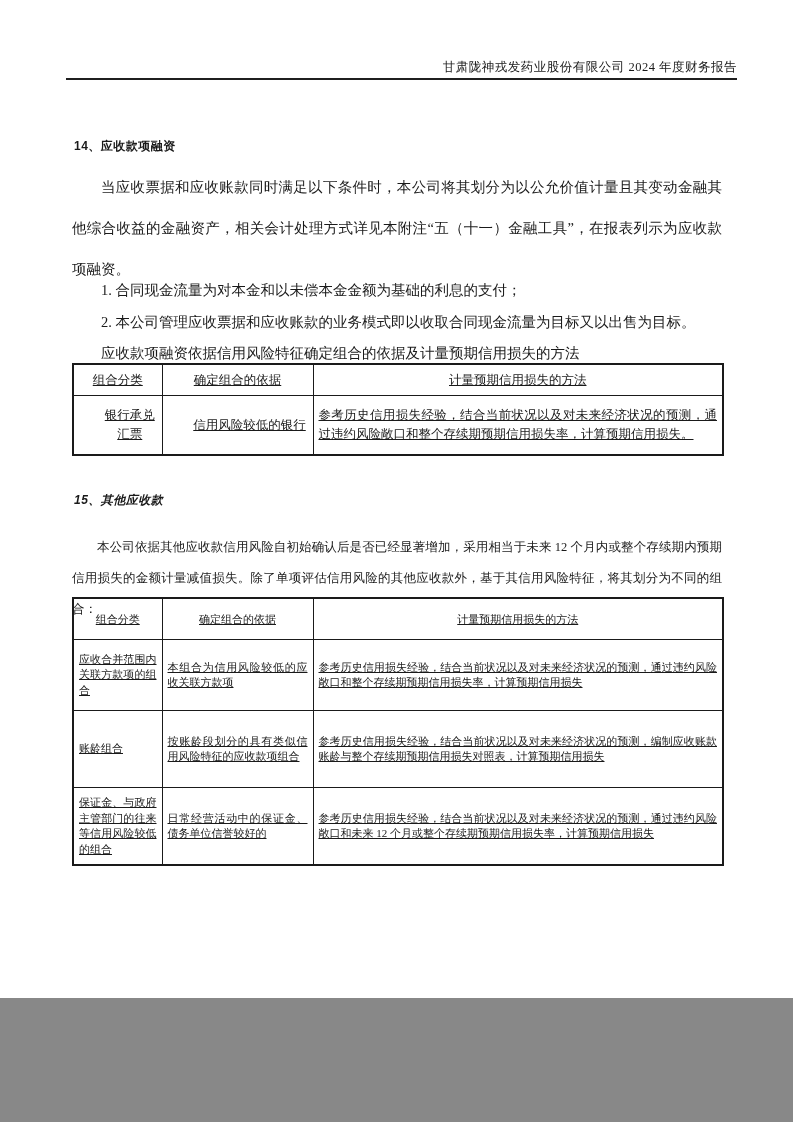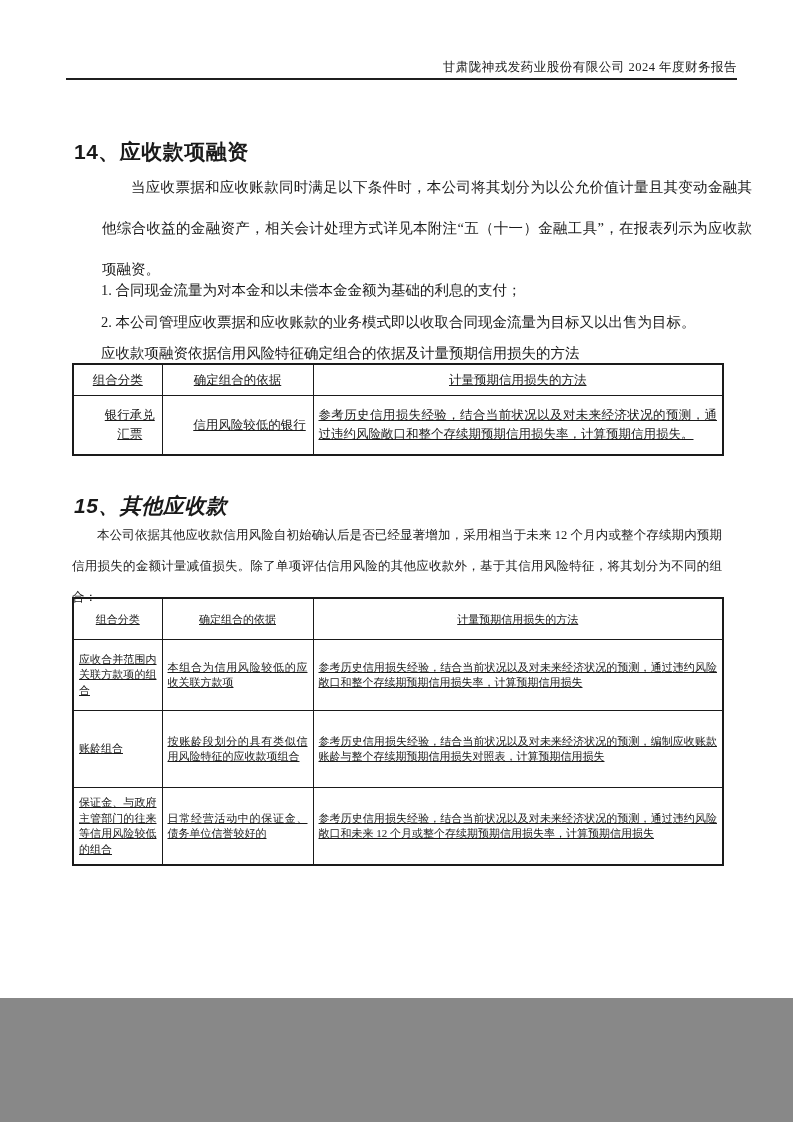--- a/index.html
+++ b/index.html
@@ -26,49 +26,48 @@
     top: 78px;
     left: 66px;
     width: 671px;
     border-top: 2px solid #1f1f1f;
   }
   .sec-title {
     position: absolute;
     left: 74px;
     font-family: "Liberation Sans", "DejaVu Sans", sans-serif;
     font-weight: bold;
-    font-size: 21px;
+    font-size: 12px;
     letter-spacing: 0.5px;
     white-space: nowrap;
   }
   .s14-title { top: 138px; }
   .s15-title { top: 492px; font-style: italic; }
   .s14-intro {
     position: absolute;
     top: 167px;
     left: 72px;
     width: 650px;
     font-size: 14.5px;
     line-height: 41px;
     text-align: justify;
     text-indent: 29px;
-    margin-left: 30px;
   }
   .s14-items {
     position: absolute;
     top: 275px;
     left: 72px;
     width: 650px;
     font-size: 14.5px;
     line-height: 31.5px;
   }
   .s14-items > div { text-indent: 29px; }
   .s15-intro {
     position: absolute;
-    top: 520px;
+    top: 532px;
     left: 72px;
     width: 650px;
     font-size: 12.5px;
     line-height: 31px;
     text-align: justify;
     text-indent: 25px;
   }
   table.tbl {
     position: absolute;
     left: 72px;

